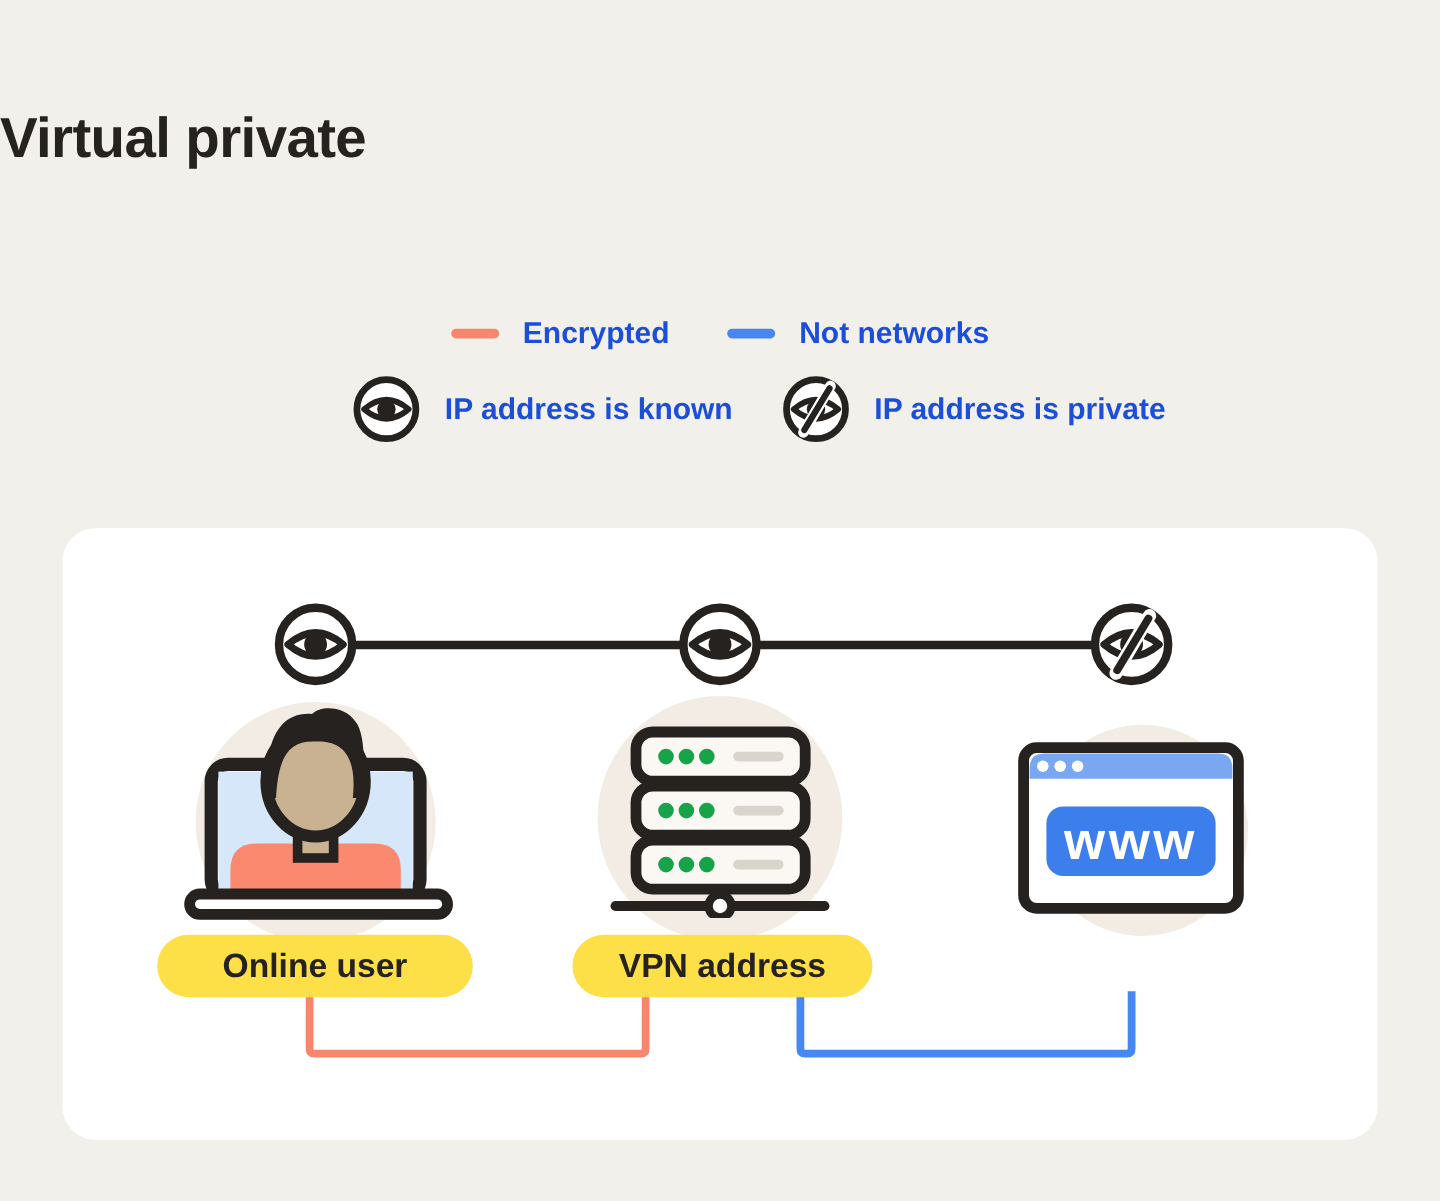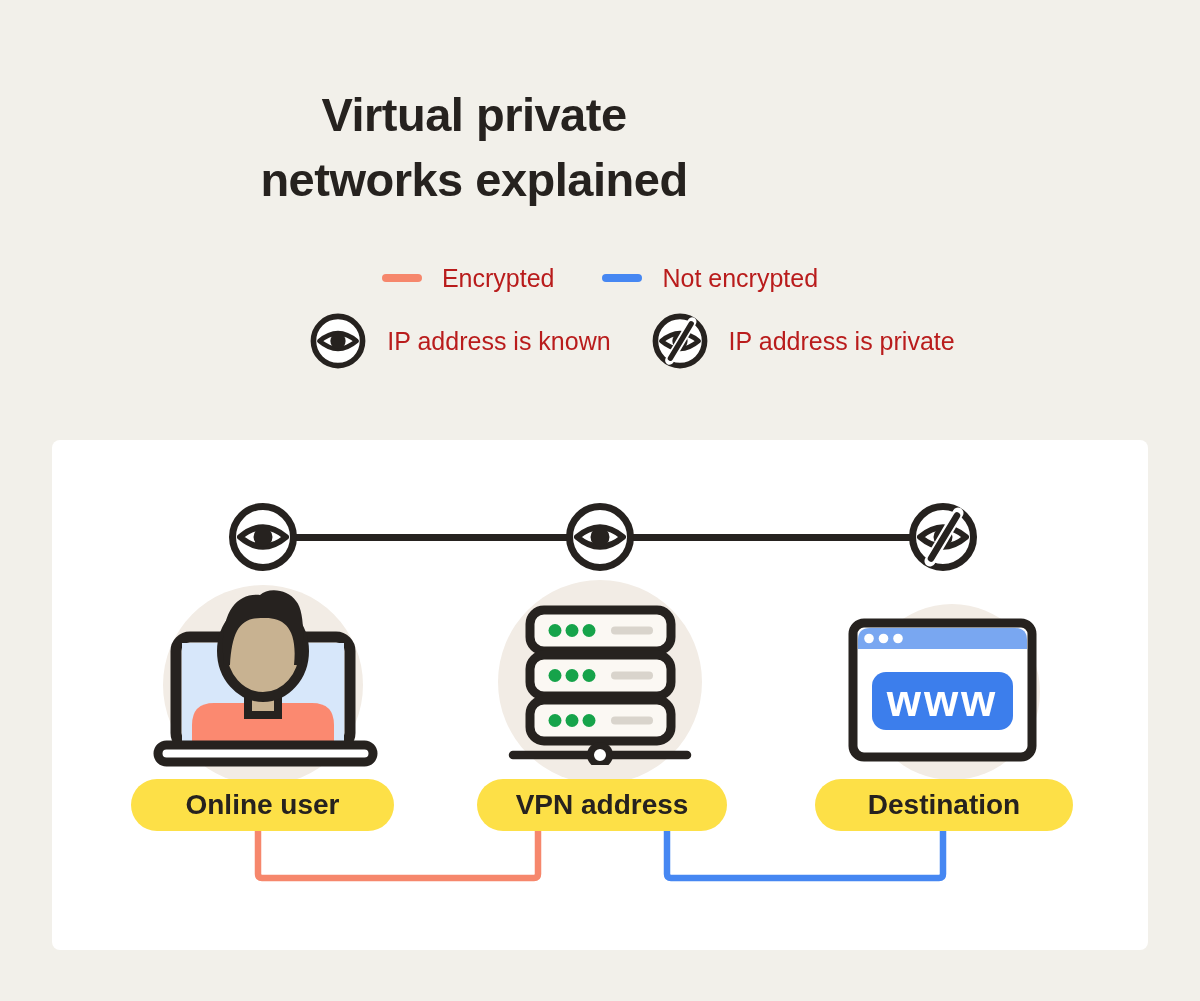--- a/index.html
+++ b/index.html
@@ -6,42 +6,42 @@
   body{
     width:1200px;height:1001px;position:relative;overflow:hidden;
     background:#F2F0EA;
     font-family:"Liberation Sans", sans-serif;
     color:#26221F;
   }
 
   
   .title{
     position:absolute;top:82px;left:0;width:948px;
-    text-align:center;font-weight:bold;font-size:47px;line-height:65px;
+    font-weight:bold;font-size:47px;line-height:65px;
     letter-spacing:-0.5px;color:#26221F;margin:0;
   }
 
   
   .legend-row{
     position:absolute;left:0;width:1200px;
     display:flex;justify-content:center;align-items:center;
   }
   .legend-row.row1{top:258px;height:40px;gap:48px;}
   .legend-row.row2{top:310px;height:62px;gap:40px;padding-left:32px;}
   .legend-item{display:flex;align-items:center;gap:20px;}
-  .legend-label{font-size:25px;font-weight:400;color:#b91c1c;white-space:nowrap;}
+  .legend-label{font-size:25px;font-weight:700;color:#1d4ed8;white-space:nowrap;}
   .dash{width:40px;height:8px;border-radius:4px;}
   .dash.orange{background:#F6876C;}
   .dash.blue{background:#4687F2;}
   .legend-icon{width:58px;height:58px;display:block;}
 
   
   .card{
     position:absolute;left:52px;top:440px;width:1096px;height:510px;
-    background:#FFFFFF;border-radius:8px;
+    background:#FFFFFF;border-radius:28px;
   }
   .node-line{
     position:absolute;left:211px;top:94px;width:680px;height:7px;
     background:#26221F;border-radius:3.5px;
   }
   .node-icon{position:absolute;width:72px;height:72px;top:61px;}
   .node-icon.n1{left:175px;}
   .node-icon.n2{left:512px;}
   .node-icon.n3{left:855px;}
 
@@ -81,31 +81,30 @@
       <path d="M13,36 Q36,16.5 59,36 Q36,55.5 13,36 Z" fill="#FFFFFF" stroke="#26221F" stroke-width="6" stroke-linejoin="round"></path>
       <circle cx="36" cy="36" r="9.5" fill="#26221F"></circle>
       <line x1="51" y1="12" x2="23" y2="60" stroke="#FFFFFF" stroke-width="11" stroke-linecap="round"></line>
       <line x1="50" y1="14.5" x2="24" y2="57.5" stroke="#26221F" stroke-width="6.5" stroke-linecap="round"></line>
     </g>
   </defs>
 </svg>
 
 <h1 class="title">
   <div>Virtual private</div>
-  <div>networks explained</div>
 </h1>
 
 <div class="legend-row row1">
   <div class="legend-item">
     <span class="dash orange"></span>
     <span class="legend-label">Encrypted</span>
   </div>
   <div class="legend-item">
     <span class="dash blue"></span>
-    <span class="legend-label">Not encrypted</span>
+    <span class="legend-label">Not networks</span>
   </div>
 </div>
 
 <div class="legend-row row2">
   <div class="legend-item">
     <svg class="legend-icon" viewBox="0 0 72 72">
         <use href="#eye-open"></use>
       </svg>
     <span class="legend-label">IP address is known</span>
   </div>
@@ -190,15 +189,14 @@
     <path d="M13,25 Q13,13 25,13 L170,13 Q182,13 182,25 L182,34 L13,34 Z" fill="#79A7F1"></path>
     <circle cx="24" cy="23.5" r="4.8" fill="#FFFFFF"></circle>
     <circle cx="38.5" cy="23.5" r="4.8" fill="#FFFFFF"></circle>
     <circle cx="53" cy="23.5" r="4.8" fill="#FFFFFF"></circle>
     <rect x="27" y="57" width="141" height="58" rx="14" fill="#3C7EEC"></rect>
     <text x="97.5" y="101" text-anchor="middle" font-family="Liberation Sans, sans-serif" font-size="44" font-weight="bold" letter-spacing="3" fill="#FFFFFF">www</text>
   </svg>
 
   <div class="pill p1">Online user</div>
   <div class="pill p2">VPN address</div>
-  <div class="pill p3">Destination</div>
 
 </div>
 
 </body></html>

